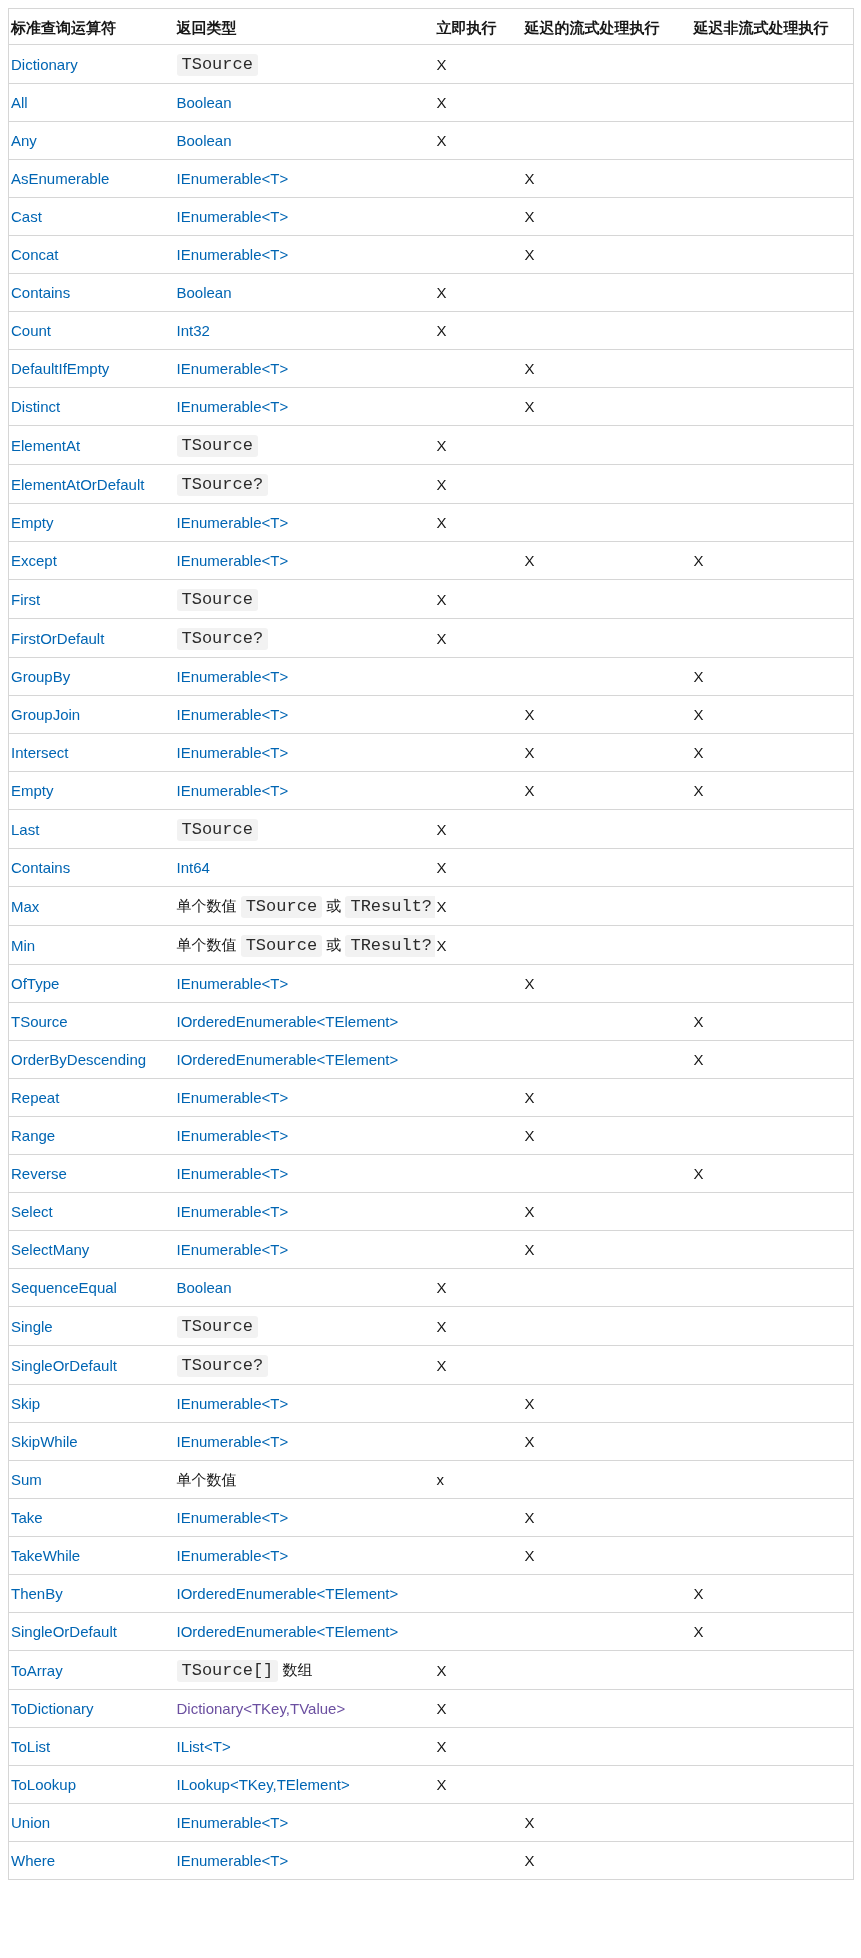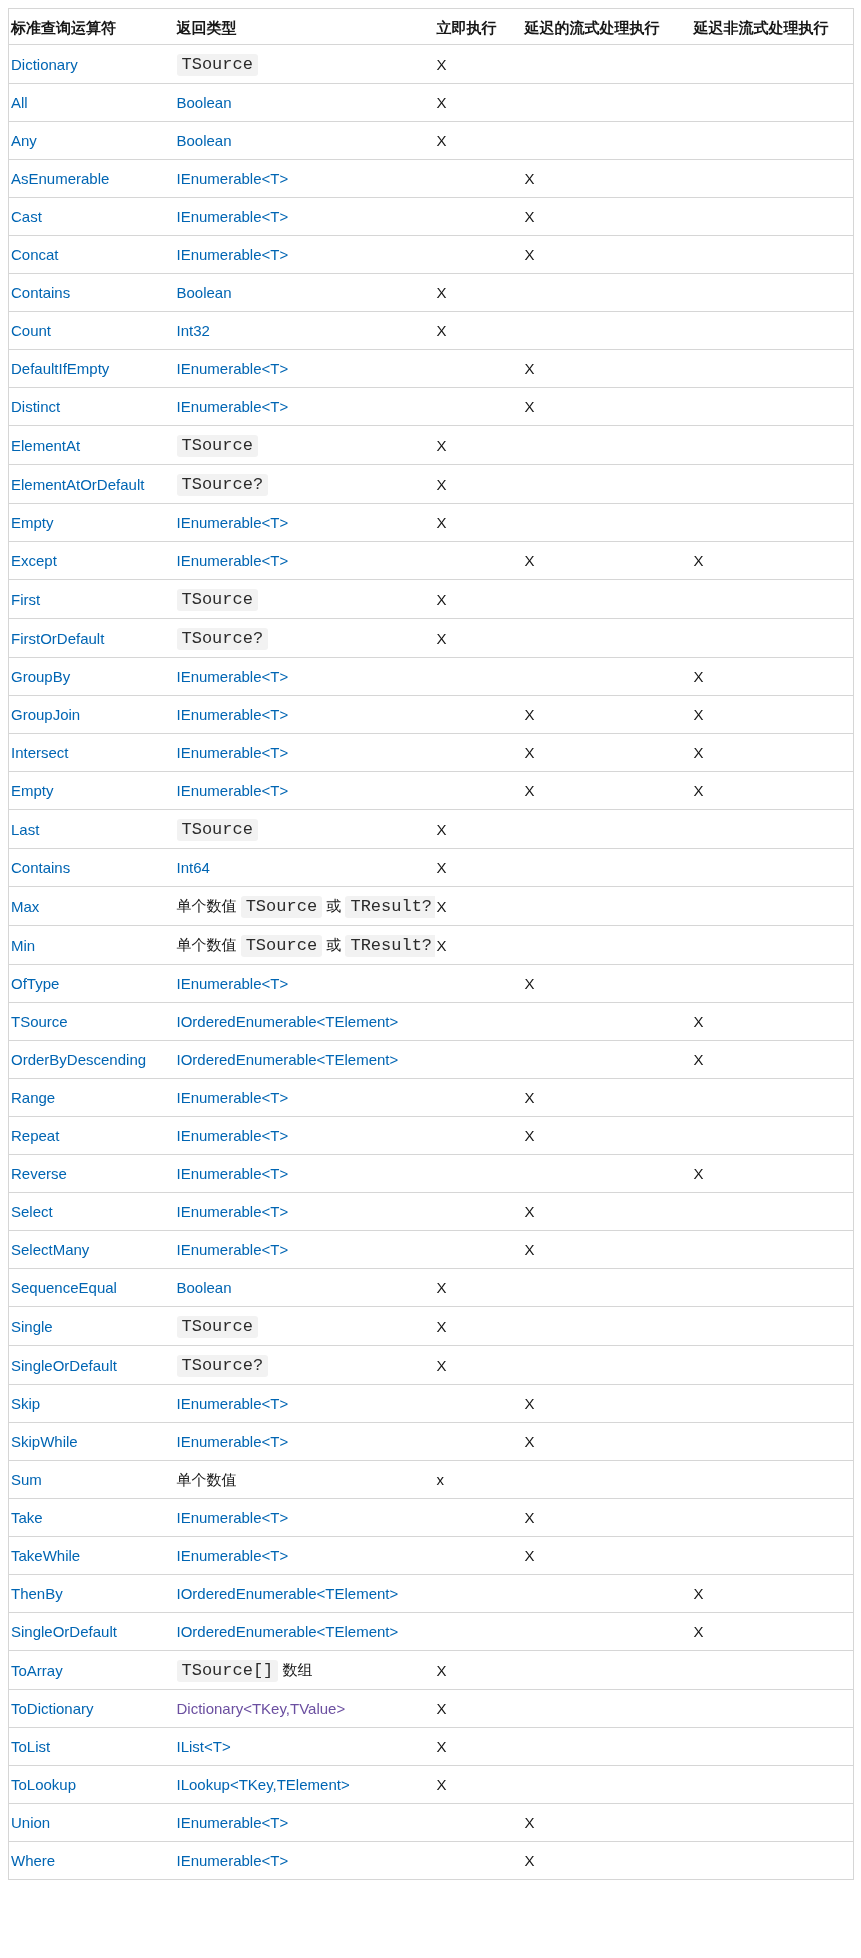--- a/index.html
+++ b/index.html
@@ -260,28 +260,28 @@
         <td><span class="mark">X</span></td>
       </tr>
       <tr>
         <td><a href="#">OrderByDescending</a></td>
         <td><a href="#">IOrderedEnumerable&lt;TElement&gt;</a> </td>
         <td><span class="mark"></span></td>
         <td><span class="mark"></span></td>
         <td><span class="mark">X</span></td>
       </tr>
       <tr>
+        <td><a href="#">Repeat</a></td>
+        <td><a href="#">IEnumerable&lt;T&gt;</a> </td>
+        <td><span class="mark"></span></td>
+        <td><span class="mark">X</span></td>
+        <td><span class="mark"></span></td>
+      </tr>
+      <tr>
         <td><a href="#">Range</a></td>
-        <td><a href="#">IEnumerable&lt;T&gt;</a> </td>
-        <td><span class="mark"></span></td>
-        <td><span class="mark">X</span></td>
-        <td><span class="mark"></span></td>
-      </tr>
-      <tr>
-        <td><a href="#">Repeat</a></td>
         <td><a href="#">IEnumerable&lt;T&gt;</a> </td>
         <td><span class="mark"></span></td>
         <td><span class="mark">X</span></td>
         <td><span class="mark"></span></td>
       </tr>
       <tr>
         <td><a href="#">Reverse</a></td>
         <td><a href="#">IEnumerable&lt;T&gt;</a> </td>
         <td><span class="mark"></span></td>
         <td><span class="mark"></span></td>

